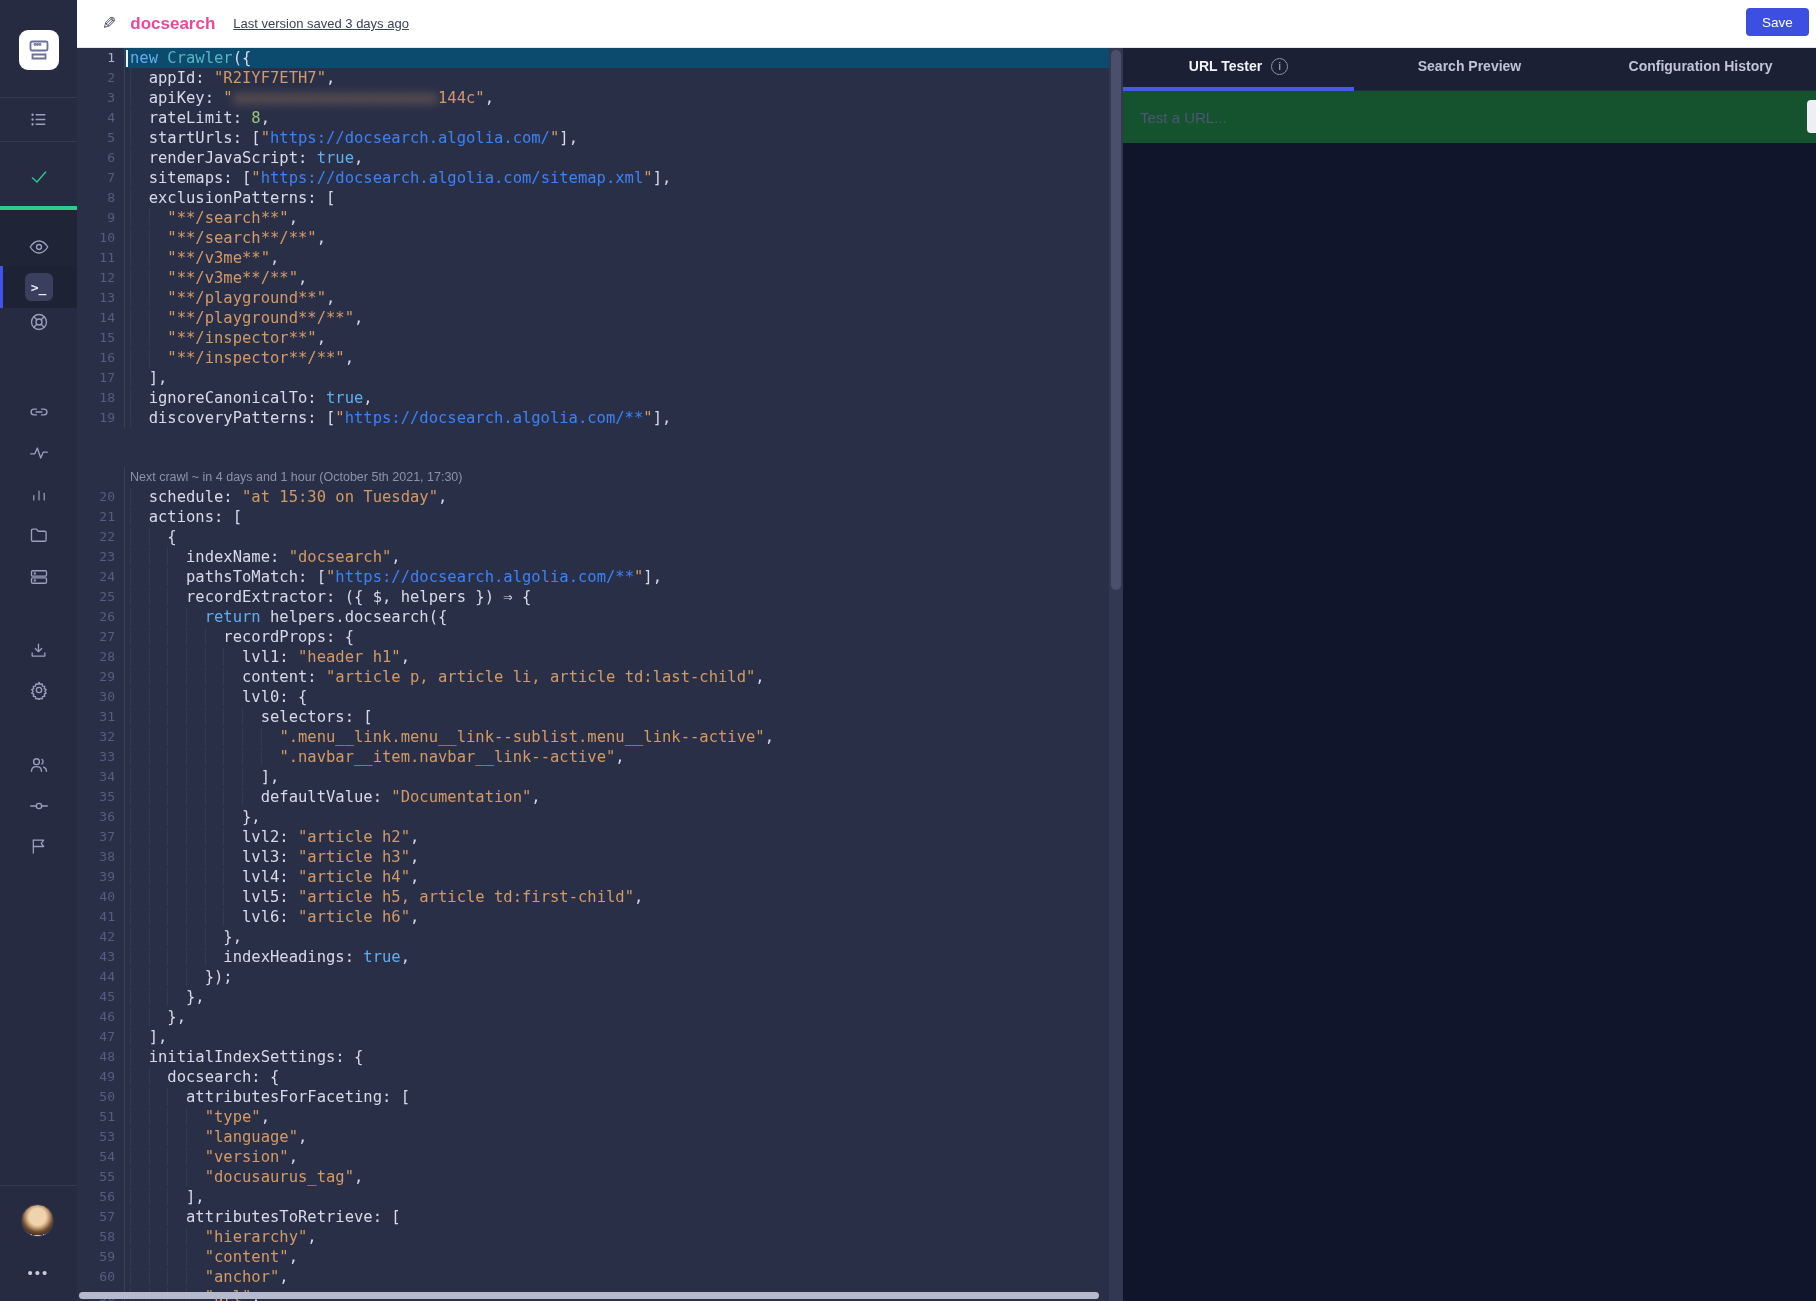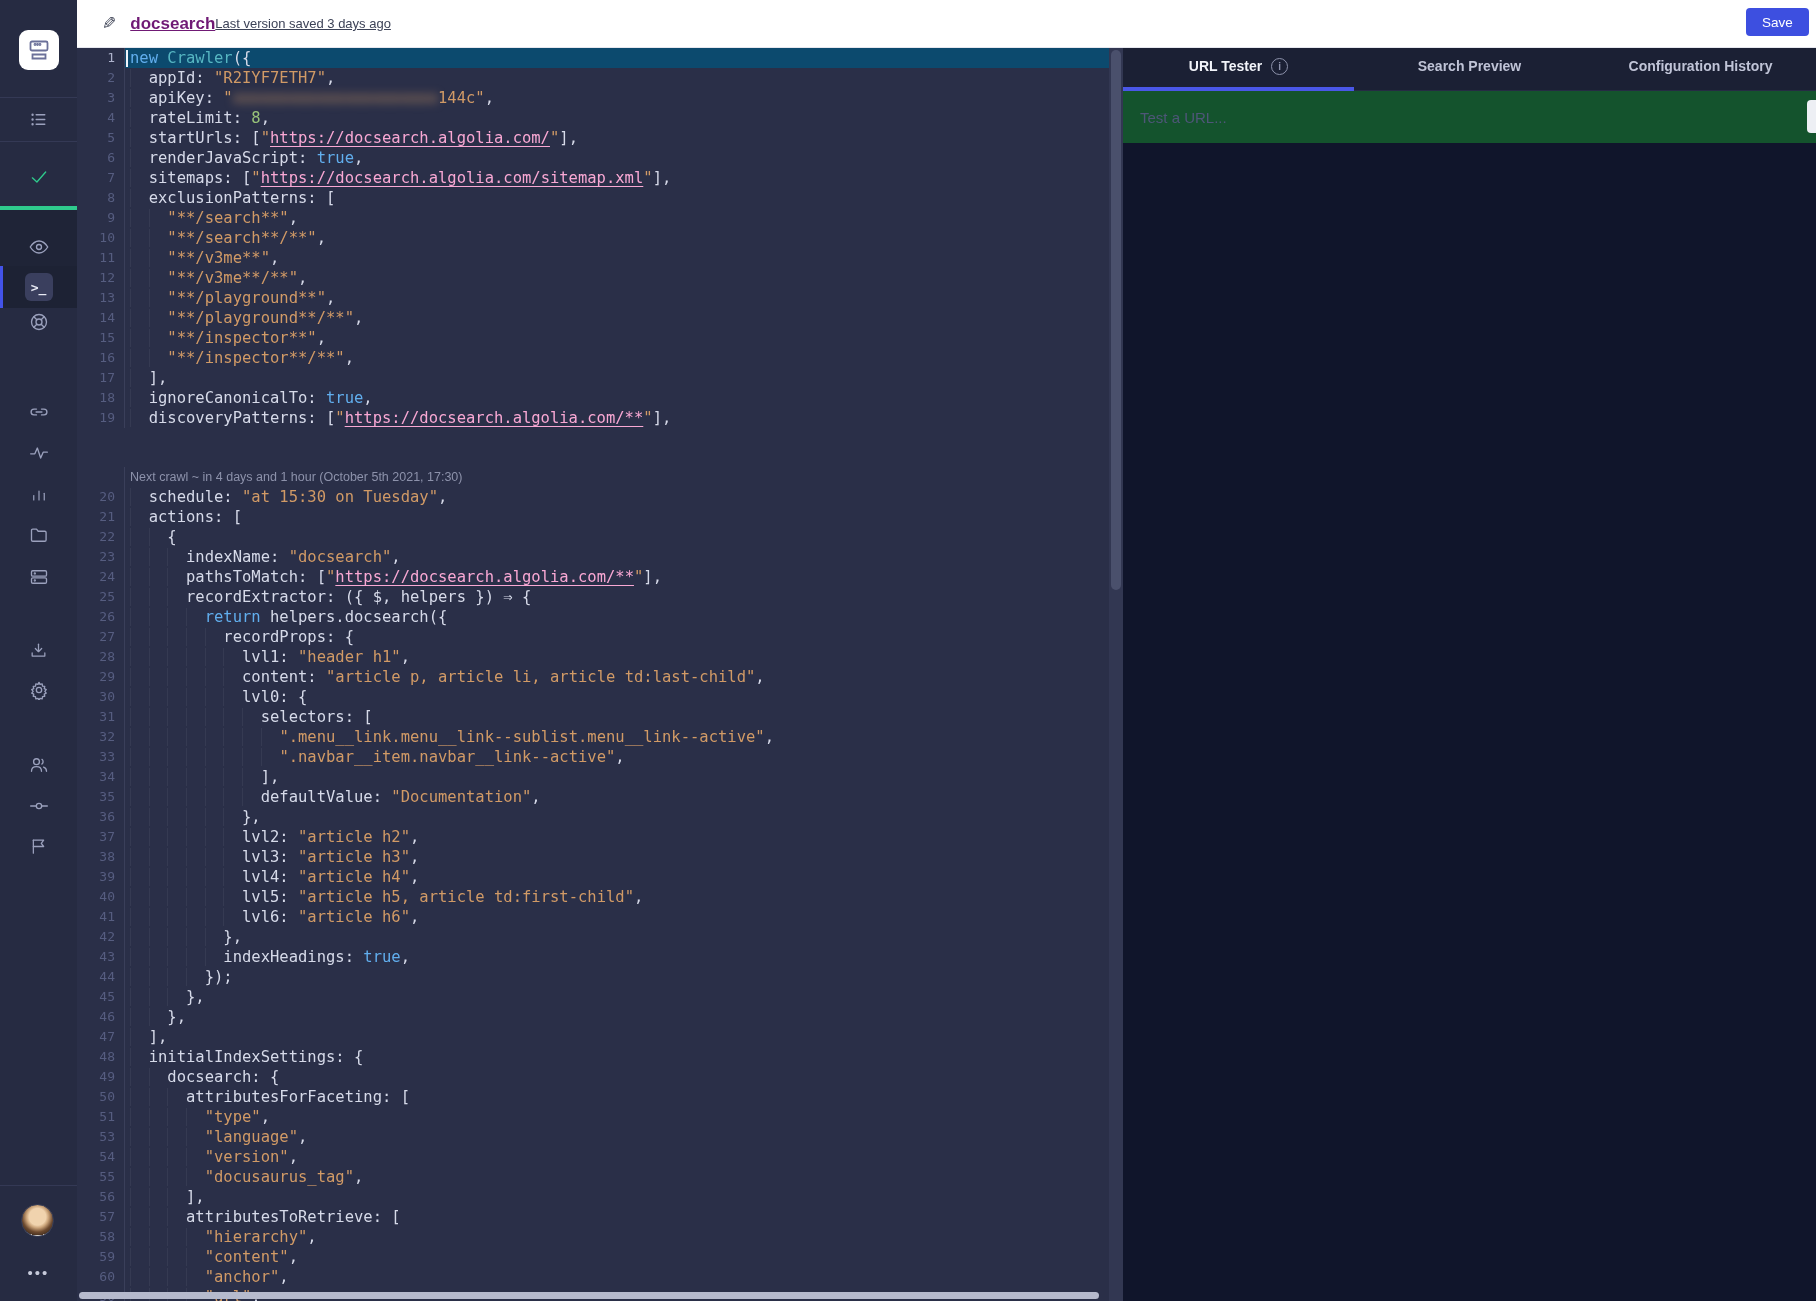--- a/index.html
+++ b/index.html
@@ -26,41 +26,41 @@
   .avatar { position:absolute; left:21px; top:1204px; width:33px; height:33px; border-radius:50%;
             background: radial-gradient(circle at 50% 38%, #f0d3ae 0 34%, #caa379 45%, #6d4a2f 62%, #4a3322 75%, #f3efe6 76%);
             border:1px solid #3a3f58; cursor:pointer; }
   .sb-dots { position:absolute; left:0; top:1264px; width:77px; text-align:center; color:#c6cada;
              font-size:15px; letter-spacing:2px; cursor:pointer; }
 
   
   .topbar { position:absolute; left:77px; top:0; width:1739px; height:48px; background:#ffffff;
             border-bottom:1px solid #e6e7ee; display:flex; align-items:center; z-index:4; }
   .pencil { margin-left:25px; font-size:17px; color:#3a3f52; transform:scaleX(-1); cursor:pointer; }
-  .doc-title { margin-left:14px; font-size:17px; font-weight:bold; color:#701a75;text-decoration:underline; }
-  .saved-link { font-size:13px; color:#3c4257; text-decoration:underline; cursor:pointer; }
+  .doc-title { margin-left:14px; font-size:17px; font-weight:bold; color:#ec4899; }
+  .saved-link { margin-left:18px; font-size:13px; color:#3c4257; text-decoration:underline; cursor:pointer; }
   .save-btn { position:absolute; right:7px; top:8px; width:63px; height:28px; background:#3d4fe0;
               color:#ffffff; font-size:13.5px; border:none; border-radius:4px; cursor:pointer; }
 
   
   .editor { position:absolute; left:77px; top:48px; width:1046px; height:1253px; background:#2a2f48;
             overflow:hidden; cursor:text; }
   .rows { position:absolute; left:0; top:0; width:1032px; }
   .row { position:relative; height:20px; white-space:pre; }
   .gut { position:absolute; left:0; top:0; width:48px; height:20px; text-align:right; padding-right:9px;
          font-family:"DejaVu Sans Mono",monospace; font-size:13px; line-height:20px; color:#565d80;
          border-right:1px solid #3a3f5a; }
   .code { display:block; margin-left:48px; padding-left:5px; height:20px;
           font-family:"DejaVu Sans Mono",monospace; font-size:15.5px; line-height:20px; color:#d6dae9; }
   .row.active .code { background:#0c4a6e; }
   .row.active .gut { color:#aeb3cc; }
   .cursor { display:inline-block; width:2px; height:17px; background:#f2f4fa; vertical-align:text-bottom;
             margin-right:-2px; position:relative; left:-4px; }
   .tk-k { color:#61aeee; } .tk-c { color:#56b6c2; } .tk-s { color:#d19a66; }
-  .tk-u { color:#f9a8d4; text-decoration:underline; text-underline-offset:3px; }
+  .tk-u { color:#3b82f6; text-underline-offset:3px; }
   .tk-n { color:#98c379; }
   .tk-b { color:#d19a66; filter:blur(5px); }
   .ind { box-shadow: inset 1px 0 0 rgba(255,255,255,0.055); }
   .row.widget .code { font-family:Liberation Sans, sans-serif; font-size:12.5px; color:#8d92ab;
                       line-height:20px;margin-top:39px; }
   .vscroll { position:absolute; right:0; top:0; width:14px; height:1253px; background:#323752; }
   .vscroll .thumb { position:absolute; left:2px; top:2px; width:10px; height:540px; background:#4a506c;
                     border-radius:5px; cursor:pointer; }
   .hscroll { position:absolute; left:2px; bottom:2px; width:1020px; height:7px; background:#b6bacd;
              border-radius:4px; cursor:pointer; }

